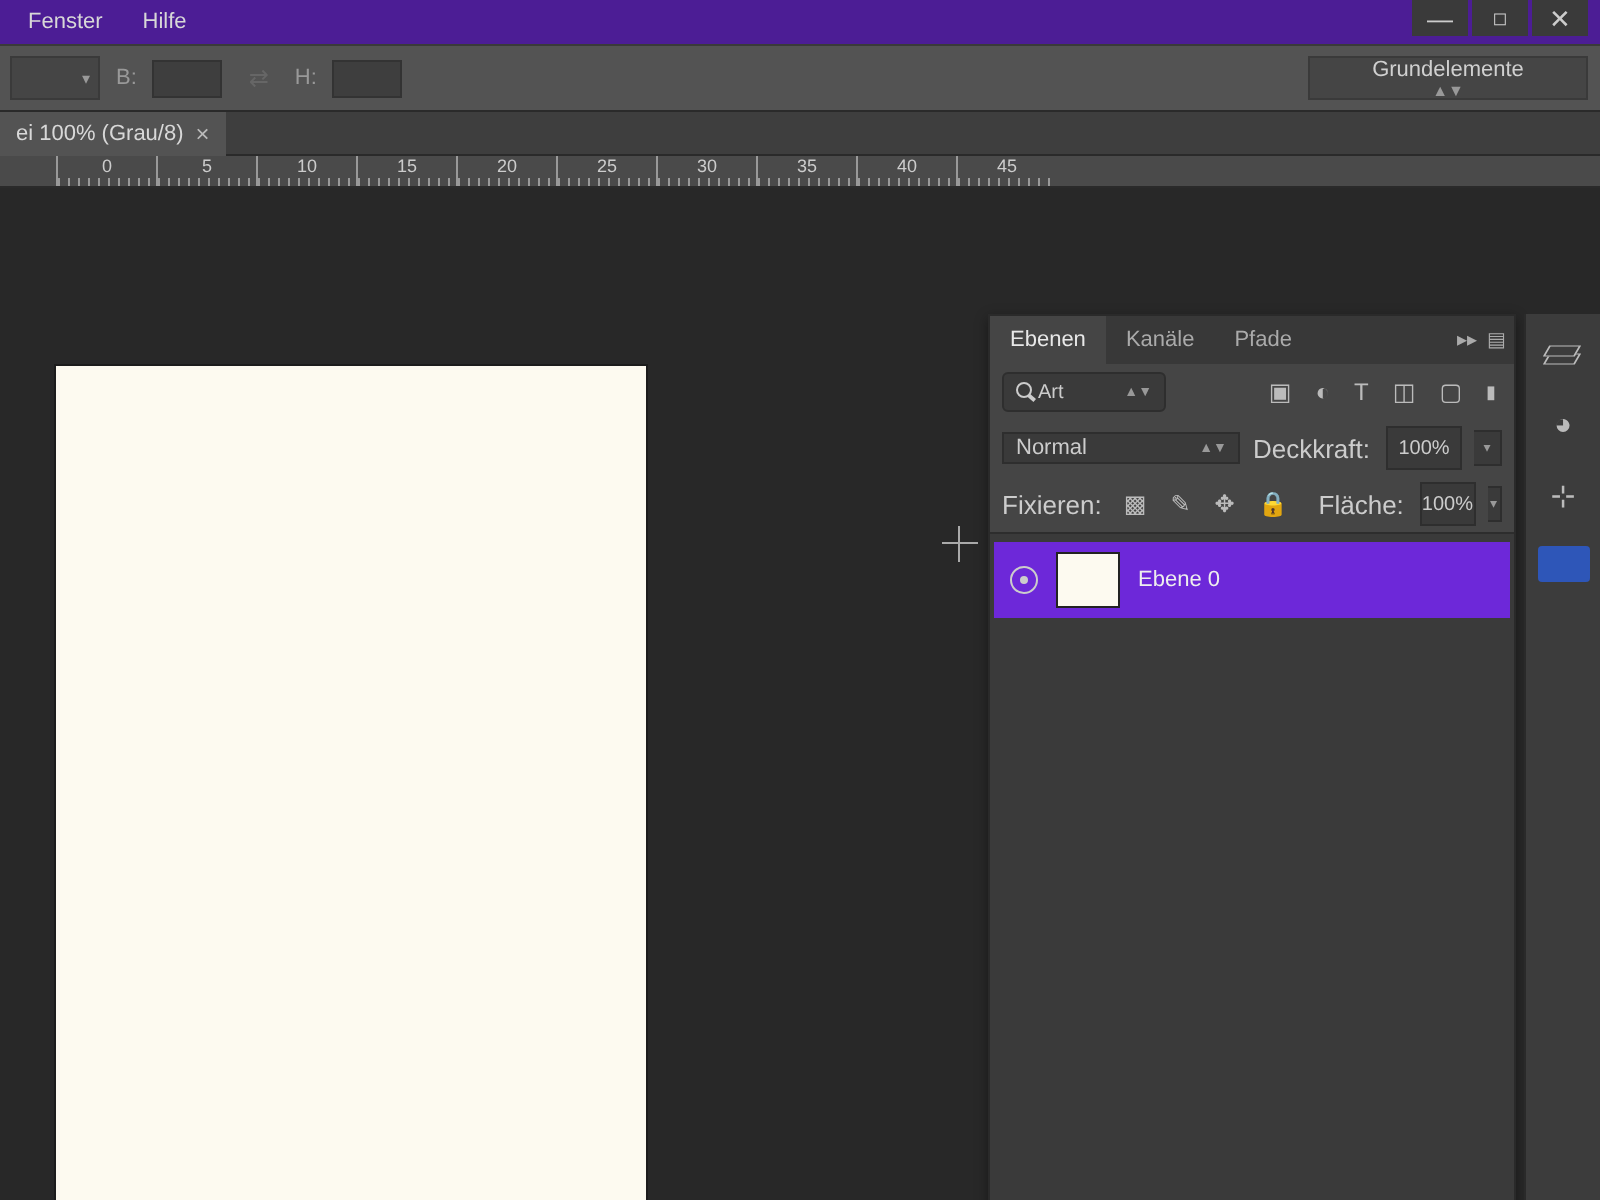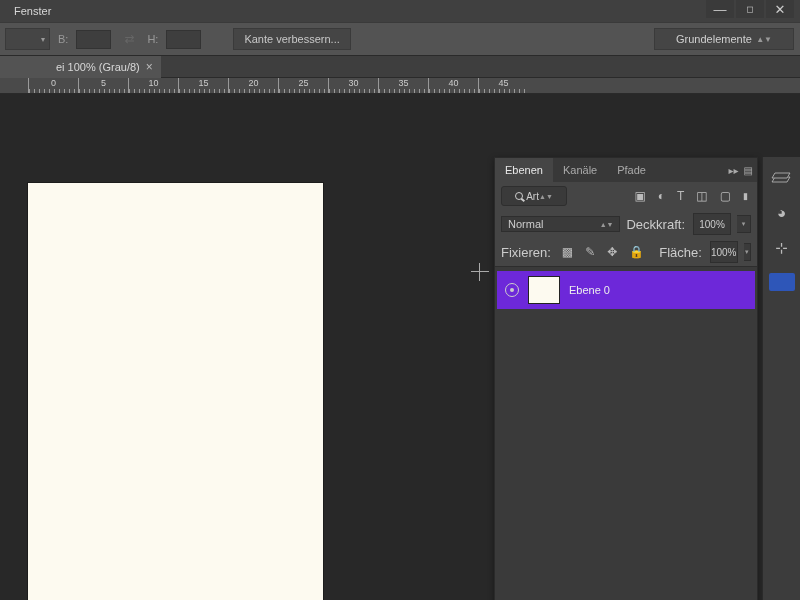--- a/index.html
+++ b/index.html
@@ -1,32 +1,32 @@
 <!DOCTYPE html>
 <html><head>
 <meta charset="utf-8">
 <style>
   * { box-sizing: border-box; margin: 0; padding: 0; font-family: Tahoma, Arial, sans-serif; }
   body { background: #535353; width: 800px; height: 600px; overflow: hidden; color: #c8c8c8; font-size: 11px; }
 
-  .menubar { height: 22px; background: #404040; display: flex; align-items: center; padding-left: 4px; justify-content: space-between; }
+  .menubar { height: 22px; background: #4c1d95; display: flex; align-items: center; padding-left: 4px; }
   .menubar-item { padding: 3px 10px; color: #d8d8d8; cursor: default; }
   .win-ctrls { position: absolute; top: 0; right: 6px; display: flex; gap: 2px; }
   .win-btn { width: 28px; height: 18px; background: #3a3a3a; display: flex; align-items: center; justify-content: center; color: #ccc; font-size: 13px; cursor: default; }
   .win-btn.sq { font-size: 9px; }
 
   .optbar { height: 34px; background: #535353; border-top: 1px solid #3a3a3a; border-bottom: 1px solid #2a2a2a; display: flex; align-items: center; padding: 0 5px; gap: 8px; position: relative; }
   .opt-dropdown { width: 45px; height: 22px; background: #454545; border: 1px solid #3a3a3a; display: flex; align-items: center; justify-content: flex-end; padding-right: 4px; font-size: 8px; color: #999; }
   .opt-lbl { color: #999; font-size: 11px; }
   .opt-input { width: 35px; height: 19px; background: #3e3e3e; border: 1px solid #333; }
   .swap-icon { width: 20px; color: #666; font-size: 12px; text-align: center; }
   .opt-button { background: #454545; border: 1px solid #3a3a3a; padding: 4px 10px; color: #c8c8c8; font-size: 11px; }
-  .right-drop { position: absolute; right: 6px; width: 140px; height: 22px; background: #454545; border: 1px solid #3a3a3a; display: flex; align-items: center; justify-content: space-between; padding: 0 21px; font-size: 11px; color: #d0d0d0; }
+  .right-drop { position: absolute; right: 6px; width: 140px; height: 22px; background: #454545; border: 1px solid #3a3a3a; display: flex; align-items: center; justify-content: space-between; padding: 0 1px; font-size: 11px; color: #d0d0d0; flex-direction: column; }
 
-  .tab-bar { height: 22px; background: #3e3e3e; border-bottom: 1px solid #2a2a2a; display: flex; align-items: flex-start; margin-left: 48px; }
+  .tab-bar { height: 22px; background: #3e3e3e; border-bottom: 1px solid #2a2a2a; display: flex; align-items: flex-start; }
   .doc-tab { height: 22px; background: #535353; padding: 0 8px; display: flex; align-items: center; gap: 6px; font-size: 11px; color: #d8d8d8; }
   .tab-close { color: #bbb; font-size: 12px; cursor: default; }
 
   .workspace { position: absolute; top: 78px; left: 0; right: 0; bottom: 0; background: #282828; }
   .ruler-h { position: absolute; top: 0; left: 0; right: 0; height: 16px; background: #4a4a4a; border-bottom: 1px solid #2a2a2a; display: flex; overflow: hidden; }
   .ruler-h .tick { position: relative; width: 50px; font-size: 9px; color: #ccc; text-align: center; border-left: 1px solid #999; flex-shrink: 0; }
   .ruler-h .tick::after { content: ''; position: absolute; left: 0; right: 0; bottom: 0; height: 4px; background: repeating-linear-gradient(to right, #999 0 1px, transparent 1px 5px); }
   .canvas-page { position: absolute; top: 105px; left: 28px; width: 295px; height: 420px; background: #fdfaf0; box-shadow: 0 0 0 1px #1c1c1c; }
 
   .crosshair { position: absolute; top: 185px; left: 471px; width: 18px; height: 18px; pointer-events: none; }
@@ -34,21 +34,21 @@
   .crosshair::before { left: 0; right: 0; top: 8px; height: 1px; }
   .crosshair::after { top: 0; bottom: 0; left: 8px; width: 1px; }
 
   .panel { position: absolute; top: 79px; right: 42px; width: 264px; height: 490px; background: #454545; border: 1px solid #2a2a2a; display: flex; flex-direction: column; box-shadow: 0 2px 6px rgba(0,0,0,.4); }
   .panel-tabs { height: 24px; background: #383838; display: flex; align-items: stretch; position: relative; }
   .ptab { padding: 0 10px; display: flex; align-items: center; font-size: 11px; color: #aaa; cursor: default; }
   .ptab.active { background: #454545; color: #e8e8e8; }
   .ptab-ctrls { position: absolute; right: 4px; top: 0; height: 24px; display: flex; align-items: center; gap: 5px; color: #aaa; font-size: 10px; }
 
   .panel-row { height: 28px; display: flex; align-items: center; padding: 0 6px; gap: 6px; }
-  .search-kind { width: 66px; height: 20px; background: #3a3a3a; border: 1px solid #2e2e2e; border-radius: 3px; display: flex; align-items: center; padding: 0 6px; font-size: 10px; color: #ccc; justify-content: center; }
+  .search-kind { width: 82px; height: 20px; background: #3a3a3a; border: 1px solid #2e2e2e; border-radius: 3px; display: flex; align-items: center; padding: 0 6px; font-size: 10px; color: #ccc; justify-content: space-between; }
   .icon-btn { color: #bbb; font-size: 12px; padding: 0 3px; cursor: default; }
   .mode-drop { flex: 1; height: 16px; background: #3a3a3a; border: 1px solid #2e2e2e; display: flex; align-items: center; justify-content: space-between; padding: 0 6px; font-size: 11px; color: #ccc; }
   .pct-lbl { font-size: 13px; color: #ccc; margin-right: 2px; }
   .pct-box { width: 38px; height: 22px; background: #3a3a3a; border: 1px solid #2e2e2e; font-size: 10px; color: #ccc; display: flex; align-items: center; justify-content: center; }
   .pct-btn { width: 14px; height: 18px; background: #3a3a3a; border: 1px solid #2e2e2e; border-left: none; font-size: 7px; color: #999; display: flex; align-items: center; justify-content: center; }
 
   .layer-list { flex: 1; background: #3a3a3a; border-top: 1px solid #2d2d2d; border-bottom: 1px solid #2d2d2d; overflow: hidden; padding-top: 4px; }
   .layer-row { height: 38px; background: #6d28d9; display: flex; align-items: center; padding: 0 8px; gap: 10px; margin: 0 2px; }
   .eye { width: 14px; height: 14px; border: 1px solid #ccc; border-radius: 50%; position: relative; }
   .eye::after { content: ''; position: absolute; top: 4px; left: 4px; width: 4px; height: 4px; background: #ccc; border-radius: 50%; }
@@ -80,21 +80,20 @@
 </div>
 
 <div class="optbar">
   <div class="opt-dropdown">▾</div>
   <span class="opt-lbl">B:</span>
   <div class="opt-input"></div>
   <span class="swap-icon">⇄</span>
   <span class="opt-lbl">H:</span>
   <div class="opt-input"></div>
   <div style="width:16px"></div>
-  <div class="opt-button">Kante verbessern...</div>
   <div class="right-drop">
     <span>Grundelemente</span>
     <span style="font-size:8px;color:#999">▲▼</span>
   </div>
 </div>
 
 <div class="tab-bar">
   <div class="doc-tab">
     <span>ei 100% (Grau/8)</span>
     <span class="tab-close">×</span>

